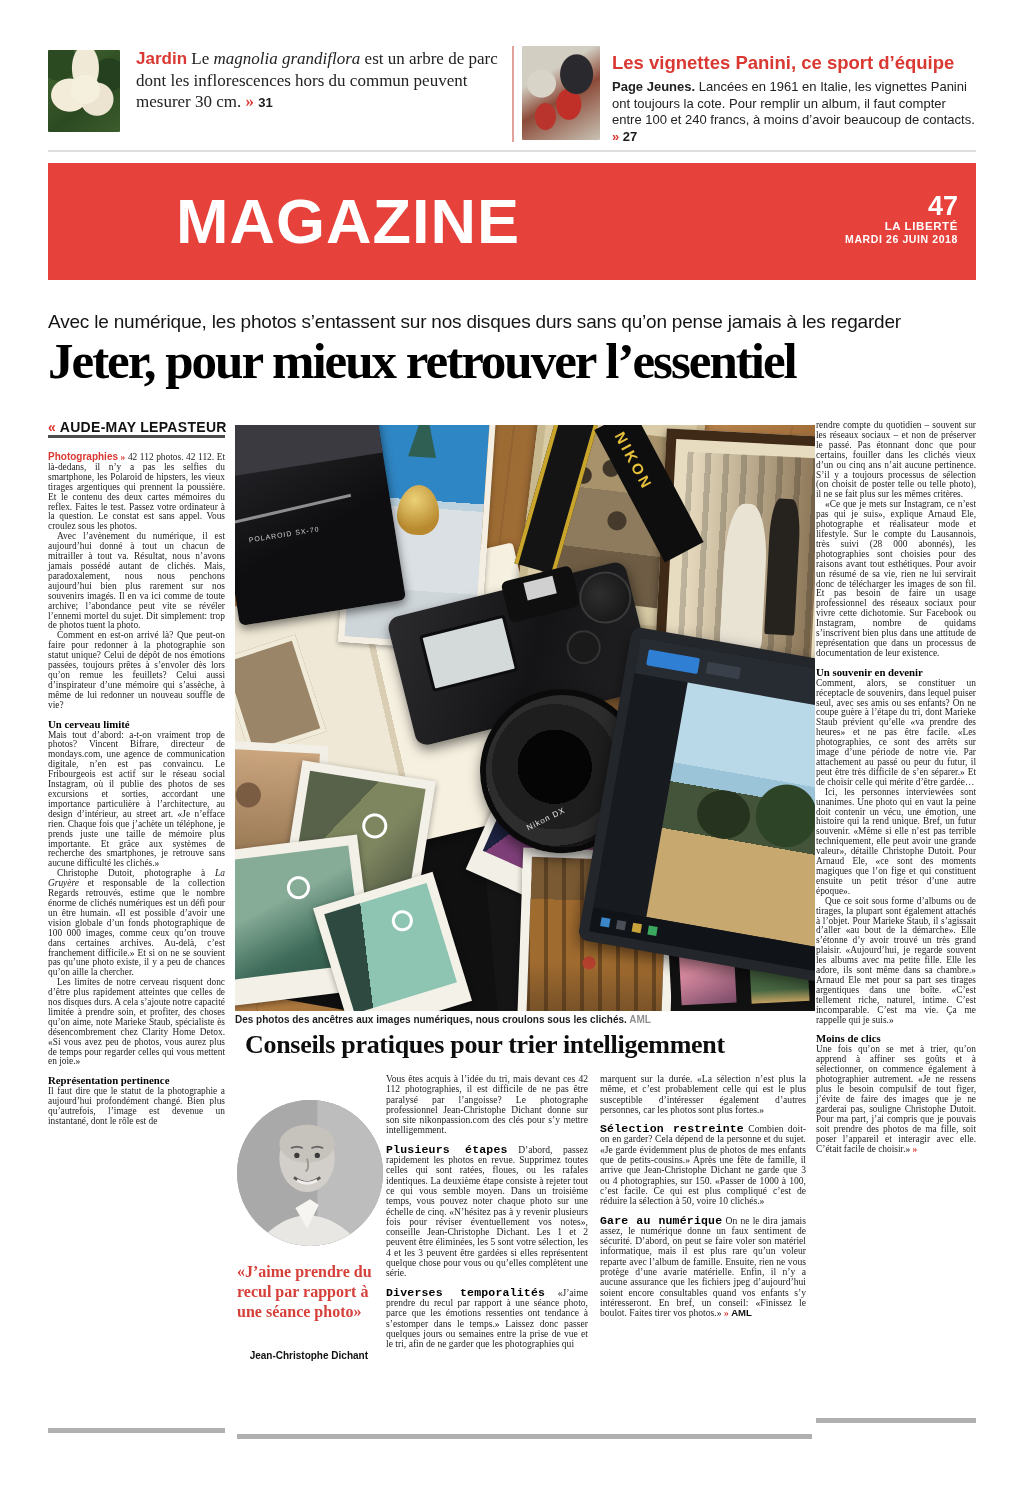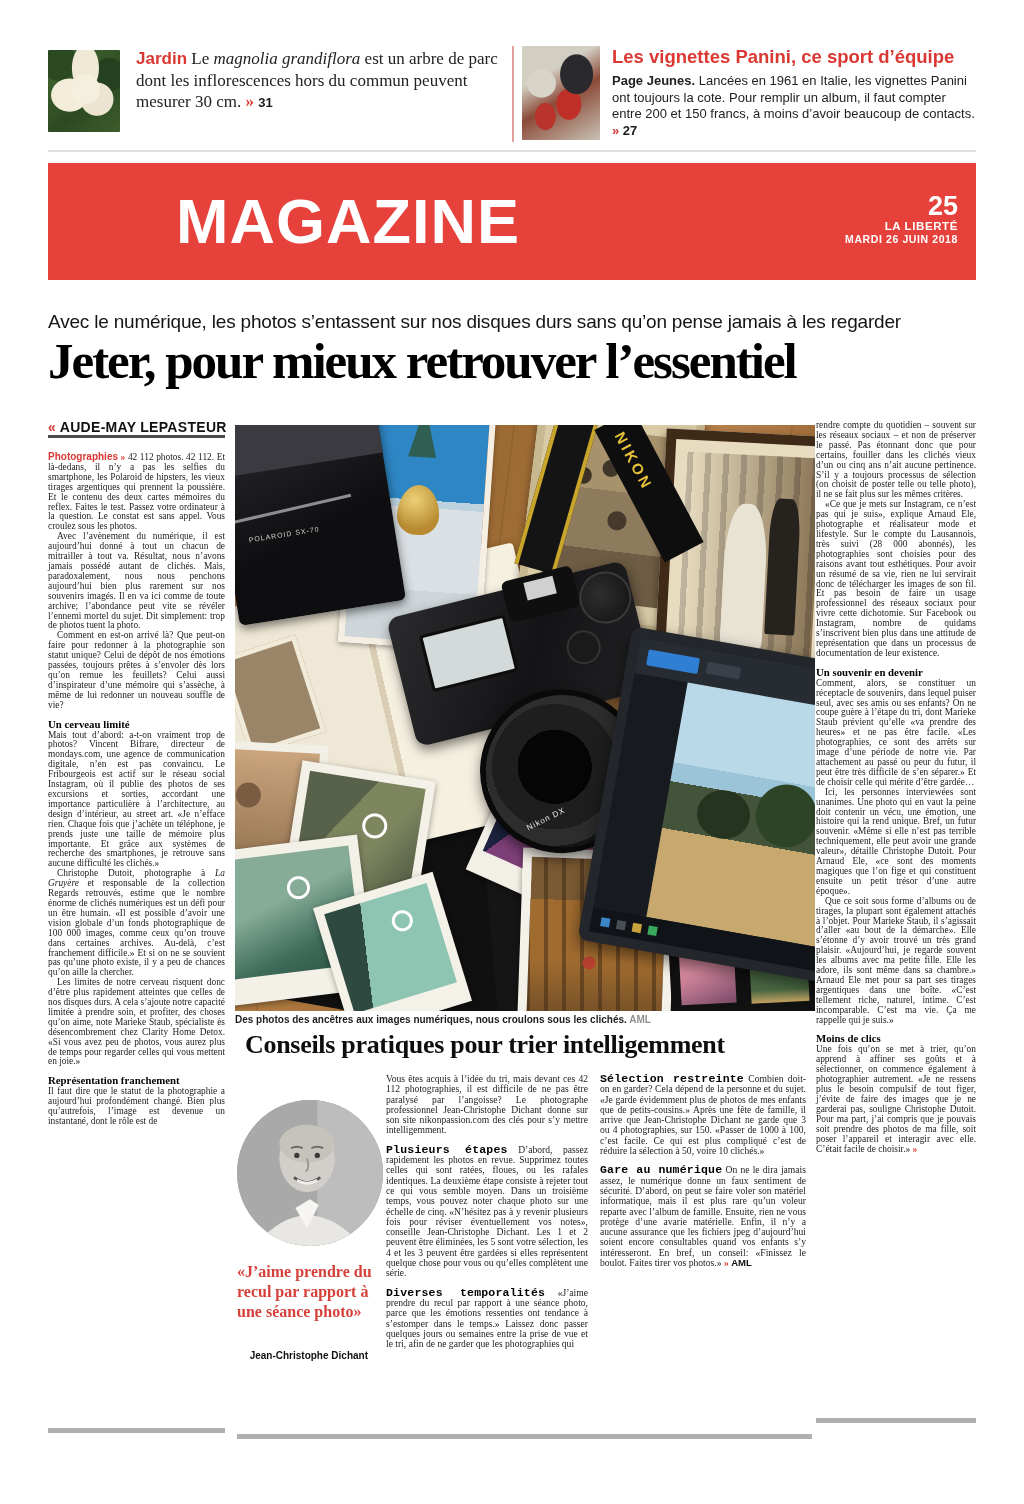--- a/index.html
+++ b/index.html
@@ -24,21 +24,21 @@
      background:
        radial-gradient(ellipse at 70% 30%,#2a2a2e 0 16px,transparent 17px),
        radial-gradient(ellipse at 60% 62%,#c03028 0 12px,transparent 13px),
        radial-gradient(ellipse at 30% 75%,#b8342c 0 10px,transparent 11px),
        radial-gradient(ellipse at 25% 40%,#d8d4c8 0 14px,transparent 15px),
        linear-gradient(150deg,#d2cec2 0 30%,#8c4a38 55%,#c8c2b4);}
   .teaser-left-text{left:136px;top:48px;width:366px;font-size:17px;line-height:21.5px;color:#222;}
   .teaser-left-text .kick{font-family:"Liberation Sans",sans-serif;font-weight:bold;color:#da3832;}
   .teaser-divider{left:512px;top:46px;width:2px;height:96px;background:#e2a09c;}
   .teaser-right{left:612px;top:44px;width:364px;font-family:"Liberation Sans",sans-serif;}
-  .teaser-right .title{font-size:18.5px;font-weight:bold;color:#da3832;margin:2px 0 5px 0;}
+  .teaser-right .title{font-size:18.5px;font-weight:bold;color:#da3832;margin:8px 0 5px 0;}
   .teaser-right .body{font-size:13px;line-height:16.5px;color:#222;}
   .teaser-right .lead{font-weight:bold;}
   .chev{font-weight:bold;color:#da3832;}
   .pageref{font-family:"Liberation Sans",sans-serif;font-weight:bold;color:#1a1a1a;font-size:13px;}
   .hairline{left:48px;top:150px;width:928px;height:2px;background:#dedede;}
 
   
   .banner{left:48px;top:163px;width:928px;height:117px;background:#e6413a;}
   .banner .mag{position:absolute;left:128px;top:50%;transform:translateY(-52%);
      font-family:"Liberation Sans",sans-serif;font-weight:bold;font-size:63px;
@@ -230,31 +230,31 @@
     <span>est un arbre de parc dont les inflorescences hors du commun peuvent mesurer 30 cm.</span>
     <span class="chev">»</span>
     <span class="pageref">31</span>
   </div>
   <div class="abs teaser-divider"></div>
   <div class="abs teaser-thumb thumb-panini"></div>
   <div class="abs teaser-right">
     <div class="title">Les vignettes Panini, ce sport d’équipe</div>
     <div class="body">
       <span class="lead">Page Jeunes.</span>
-      <span>Lancées en 1961 en Italie, les vignettes Panini ont toujours la cote. Pour remplir un album, il faut compter entre 200 et 150 francs, à moins d’avoir beaucoup de contacts.</span>
+      <span>Lancées en 1961 en Italie, les vignettes Panini ont toujours la cote. Pour remplir un album, il faut compter entre 100 et 240 francs, à moins d’avoir beaucoup de contacts.</span>
       <span class="chev">»</span>
       <span class="pageref">27</span>
     </div>
   </div>
   <div class="abs hairline"></div>
 
   <div class="abs banner">
     <div class="mag">MAGAZINE</div>
     <div class="right">
-      <div class="num">25</div>
+      <div class="num">47</div>
       <div class="paper">LA LIBERTÉ</div>
       <div class="date">MARDI 26 JUIN 2018</div>
     </div>
   </div>
 
   <div class="abs headline">Jeter, pour mieux retrouver l’essentiel</div>
   <div class="abs kicker">Avec le numérique, les photos s’entassent sur nos disques durs sans qu’on pense jamais à les regarder</div>
   <div class="abs byline">
     <span class="red">«</span>
     <span>AUDE-MAY LEPASTEUR</span>
@@ -270,21 +270,21 @@
     <p class="ind">Avec l’avènement du numérique, il est aujourd’hui donné à tout un chacun de mitrailler à tout va. Résultat, nous n’avons jamais possédé autant de clichés. Mais, paradoxalement, nous nous penchons aujourd’hui bien plus rarement sur nos souvenirs imagés. Il en va ici comme de toute archive; l’abondance peut vite se révéler l’ennemi mortel du sujet. Dit simplement: trop de photos tuent la photo.</p>
     <p class="ind">Comment en est-on arrivé là? Que peut-on faire pour redonner à la photographie son statut unique? Celui de dépôt de nos émotions passées, toujours prêtes à s’envoler dès lors qu’on remue les feuillets? Celui aussi d’inspirateur d’une mémoire qui s’assèche, à même de lui redonner un nouveau souffle de vie?</p>
     <h3>Un cerveau limité</h3>
     <p>Mais tout d’abord: a-t-on vraiment trop de photos? Vincent Bifrare, directeur de mondays.com, une agence de communication digitale, n’en est pas convaincu. Le Fribourgeois est actif sur le réseau social Instagram, où il publie des photos de ses excursions et sorties, accordant une importance particulière à l’architecture, au design d’intérieur, au street art. «Je n’efface rien. Chaque fois que j’achète un téléphone, je prends juste une taille de mémoire plus importante. Et grâce aux systèmes de recherche des smartphones, je retrouve sans aucune difficulté les clichés.»</p>
     <p class="ind">
       <span>Christophe Dutoit, photographe à</span>
       <i>La Gruyère</i>
       <span>et responsable de la collection Regards retrouvés, estime que le nombre énorme de clichés numériques est un défi pour un être humain. «Il est possible d’avoir une vision globale d’un fonds photographique de 100 000 images, comme ceux qu’on trouve dans certaines archives. Au-delà, c’est franchement difficile.» Et si on ne se souvient pas qu’une photo existe, il y a peu de chances qu’on aille la chercher.</span>
     </p>
     <p class="ind">Les limites de notre cerveau risquent donc d’être plus rapidement atteintes que celles de nos disques durs. A cela s’ajoute notre capacité limitée à prendre soin, et profiter, des choses qu’on aime, note Marieke Staub, spécialiste ès désencombrement chez Clarity Home Detox. «Si vous avez peu de photos, vous aurez plus de temps pour regarder celles qui vous mettent en joie.»</p>
-    <h3>Représentation franchement</h3>
+    <h3>Représentation pertinence</h3>
     <p>Il faut dire que le statut de la photographie a aujourd’hui profondément changé. Bien plus qu’autrefois, l’image est devenue un instantané, dont le rôle est de</p>
   </div>
 
   <div class="abs bodycol col-right">
     <p>rendre compte du quotidien – souvent sur les réseaux sociaux – et non de préserver le passé. Pas étonnant donc que pour certains, fouiller dans les clichés vieux d’un ou cinq ans n’ait aucune pertinence. S’il y a toujours processus de sélection (on choisit de poster telle ou telle photo), il ne se fait plus sur les mêmes critères.</p>
     <p class="ind">«Ce que je mets sur Instagram, ce n’est pas qui je suis», explique Arnaud Ele, photographe et réalisateur mode et lifestyle. Sur le compte du Lausannois, très suivi (28 000 abonnés), les photographies sont choisies pour des raisons avant tout esthétiques. Pour avoir un résumé de sa vie, rien ne lui servirait donc de télécharger les images de son fil. Et pas besoin de faire un usage professionnel des réseaux sociaux pour vivre cette dichotomie. Sur Facebook ou Instagram, nombre de quidams s’inscrivent bien plus dans une attitude de représentation que dans un processus de documentation de leur existence.</p>
     <h3>Un souvenir en devenir</h3>
     <p>Comment, alors, se constituer un réceptacle de souvenirs, dans lequel puiser seul, avec ses amis ou ses enfants? On ne coupe guère à l’étape du tri, dont Marieke Staub prévient qu’elle «va prendre des heures» et ne pas être facile. «Les photographies, ce sont des arrêts sur image d’une période de notre vie. Par attachement au passé ou peur du futur, il peut être très difficile de s’en séparer.» Et de choisir celle qui mérite d’être gardée…</p>
     <p class="ind">Ici, les personnes interviewées sont unanimes. Une photo qui en vaut la peine doit contenir un vécu, une émotion, une histoire qui la rend unique. Bref, un futur souvenir. «Même si elle n’est pas terrible techniquement, elle peut avoir une grande valeur», détaille Christophe Dutoit. Pour Arnaud Ele, «ce sont des moments magiques que l’on fige et qui constituent ensuite un petit trésor d’une autre époque».</p>
     <p class="ind">Que ce soit sous forme d’albums ou de tirages, la plupart sont également attachés à l’objet. Pour Marieke Staub, il s’agissait d’aller «au bout de la démarche». Elle s’étonne d’y avoir trouvé un très grand plaisir. «Aujourd’hui, je regarde souvent les albums avec ma petite fille. Elle les adore, ils sont même dans sa chambre.» Arnaud Ele met pour sa part ses tirages argentiques dans une boîte. «C’est tellement riche, naturel, intime. C’est incomparable. C’est ma vie. Ça me rappelle qui je suis.»</p>
@@ -403,20 +403,21 @@
       <span class="slabel">Plusieurs étapes</span>
       <span>D’abord, passez rapidement les photos en revue. Supprimez toutes celles qui sont ratées, floues, ou les rafales identiques. La deuxième étape consiste à rejeter tout ce qui vous semble moyen. Dans un troisième temps, vous pouvez noter chaque photo sur une échelle de cinq. «N’hésitez pas à y revenir plusieurs fois pour réviser éventuellement vos notes», conseille Jean-Christophe Dichant. Les 1 et 2 peuvent être éliminées, les 5 sont votre sélection, les 4 et les 3 peuvent être gardées si elles représentent quelque chose pour vous ou qu’elles complètent une série.</span>
     </p>
     <p>
       <span class="slabel">Diverses temporalités</span>
       <span>«J’aime prendre du recul par rapport à une séance photo, parce que les émotions ressenties ont tendance à s’estomper dans le temps.» Laissez donc passer quelques jours ou semaines entre la prise de vue et le tri, afin de ne garder que les photographies qui</span>
     </p>
   </div>
 
   <div class="abs ccol ccol2">
+    <p>marquent sur la durée. «La sélection n’est plus la même, et c’est probablement celle qui est le plus susceptible d’intéresser également d’autres personnes, car les photos sont plus fortes.»</p>
     <p>
       <span class="slabel">Sélection restreinte</span>
       <span>Combien doit-on en garder? Cela dépend de la personne et du sujet. «Je garde évidemment plus de photos de mes enfants que de petits-cousins.» Après une fête de famille, il arrive que Jean-Christophe Dichant ne garde que 3 ou 4 photographies, sur 150. «Passer de 1000 à 100, c’est facile. Ce qui est plus compliqué c’est de réduire la sélection à 50, voire 10 clichés.»</span>
     </p>
     <p>
       <span class="slabel">Gare au numérique</span>
       <span>On ne le dira jamais assez, le numérique donne un faux sentiment de sécurité. D’abord, on peut se faire voler son matériel informatique, mais il est plus rare qu’un voleur reparte avec l’album de famille. Ensuite, rien ne vous protège d’une avarie matérielle. Enfin, il n’y a aucune assurance que les fichiers jpeg d’aujourd’hui soient encore consultables quand vos enfants s’y intéresseront. En bref, un conseil: «Finissez le boulot. Faites tirer vos photos.»</span>
       <span class="endmark">»</span>
       <span class="creditbold">AML</span>
     </p>

